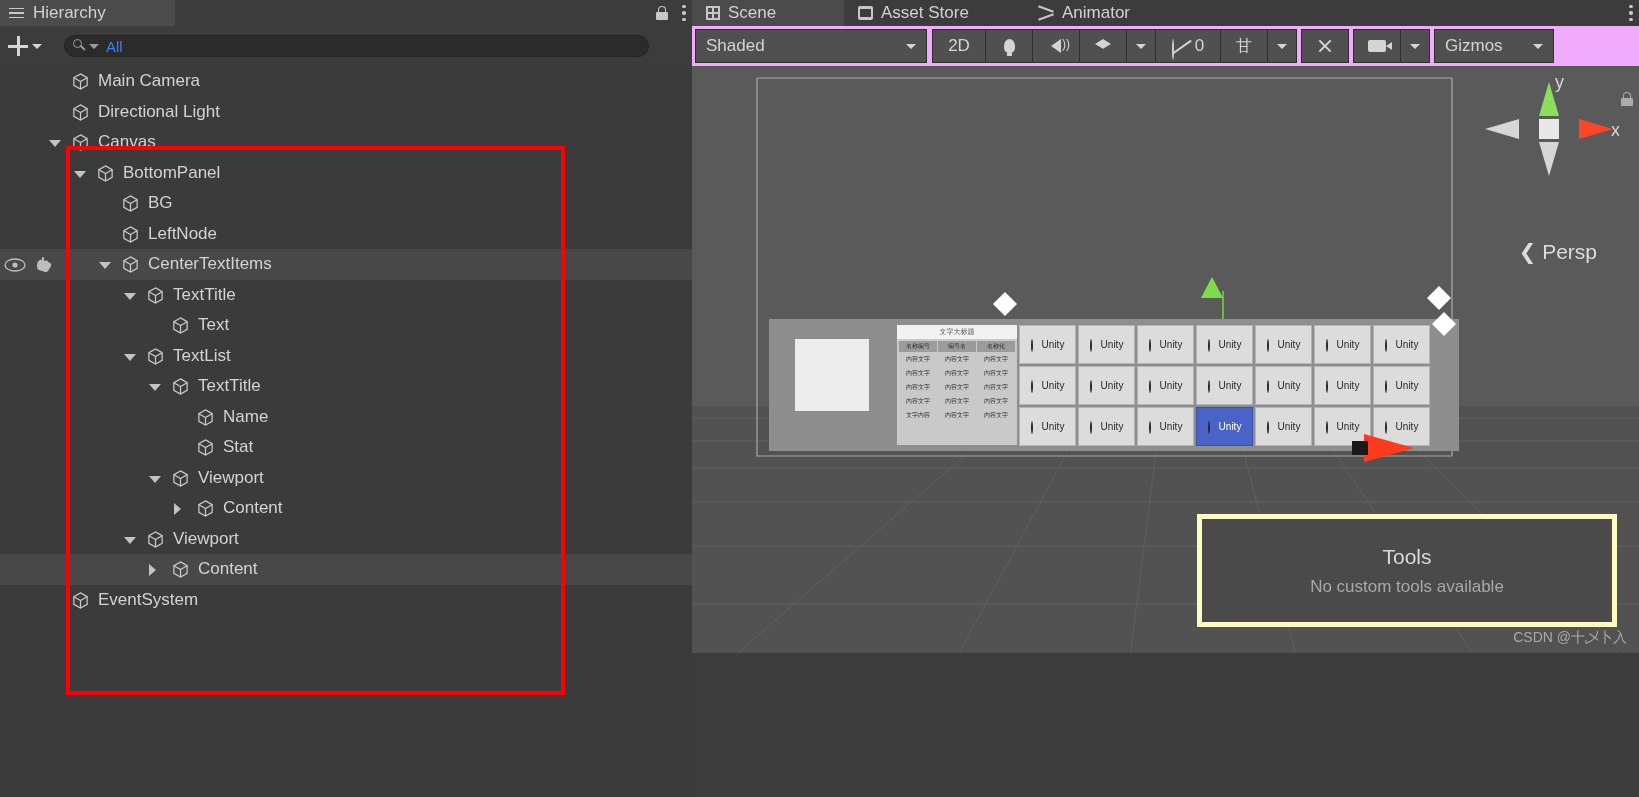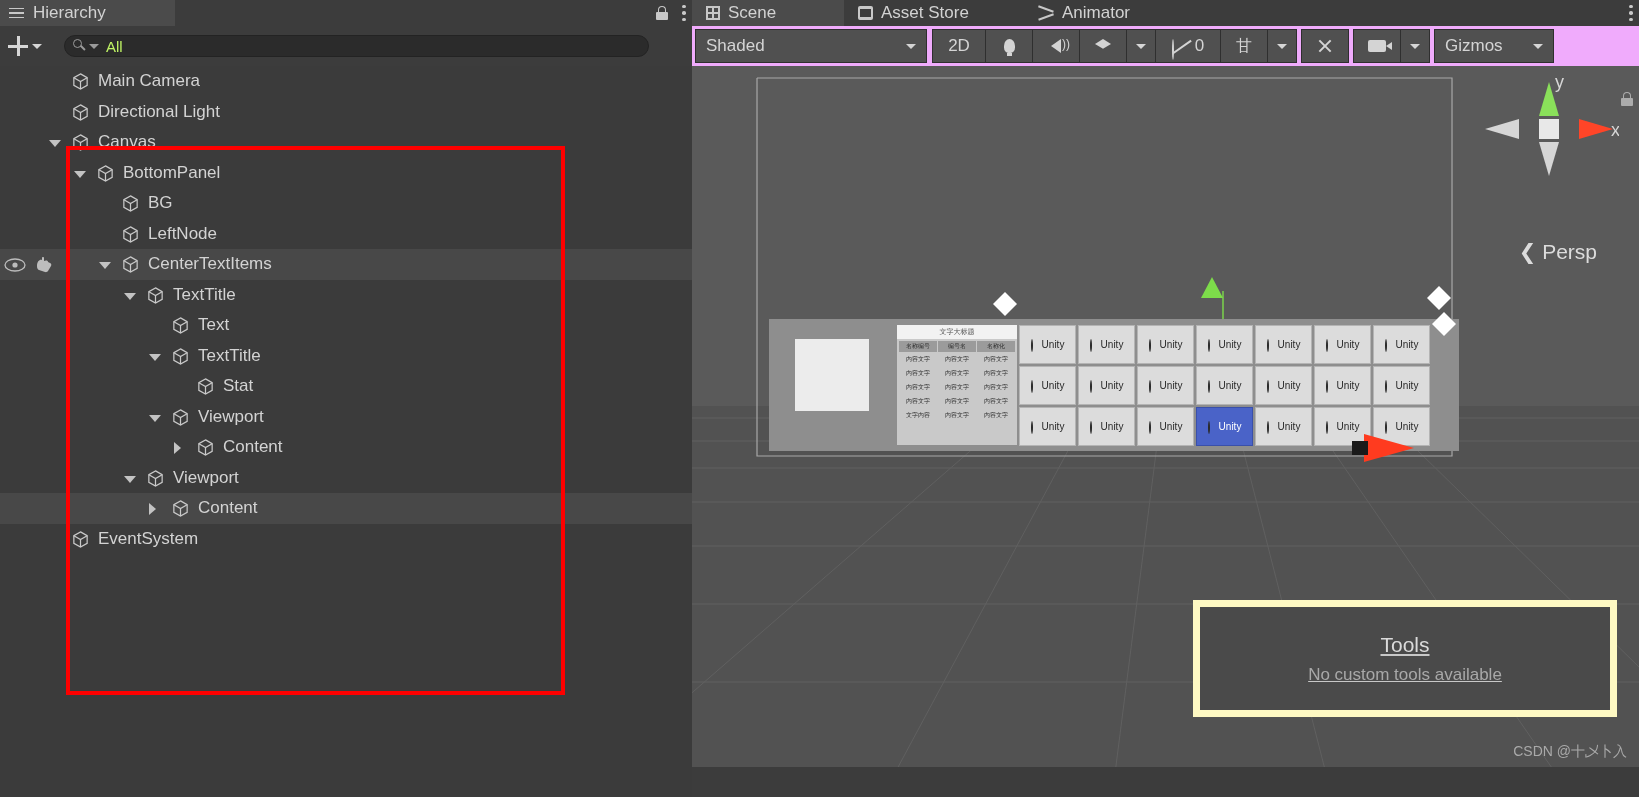--- a/index.html
+++ b/index.html
@@ -173,21 +173,21 @@
   }
   .search-icon .handle {
     position: absolute;
     left: 7px; top: 8px;
     width: 6px; height: 1.5px;
     background: #9a9a9a;
     transform: rotate(45deg);
   }
   .search-val {
     font-size: 15px;
-    color: #bef264;
+    color: #3b82f6;
     margin-left: 7px;
   }
 
   
   .hier-list {
     position: absolute;
     left: 0; top: 66px;
     width: 692px;
     bottom: 0;
     overflow: hidden;
@@ -250,21 +250,21 @@
     border: 4px solid #fe0000;
     box-sizing: border-box;
     pointer-events: none;
   }
 
   
   .scene-panel {
     position: absolute;
     left: 692px; top: 0;
     width: 947px;
-    height: 767px;
+    height: 653px;
     background: #3c3c3c;
   }
   .scene-tabbar {
     position: absolute;
     left: 0; top: 0;
     width: 947px; height: 26px;
     background: #3c3c3c;
   }
   .scene-tab {
     position: absolute;
@@ -529,30 +529,29 @@
   }
   .unity-glyph .o {
     width: 9px; height: 9px;
     border: 1.4px solid #2a2a2a;
     border-radius: 50%;
     box-sizing: border-box;
   }
 
   .tools-overlay {
     position: absolute;
-    right: 22px; bottom: 50px;
+    right: 22px; bottom: 26px;
     width: 410px; height: 103px;
     background: #4a4a4a;
-    border: 7px solid #fef9c3;
+    border: 5px solid #fef9c3;
     display: flex;
     flex-direction: column;
     align-items: center;
     justify-content: center;
     gap: 8px;
-    text-decoration: underline;
   }
   .tools-title { font-size: 21px; color: #dadada; }
   .tools-sub { font-size: 17px; color: #a8a8a8; }
 
   .persp-label {
     position: absolute;
     right: 42px; top: 174px;
     font-size: 21px;
     color: #dcdcdc;
   }
@@ -712,29 +711,50 @@
           <span class="go-icon" style="left: 171px;"><svg viewBox="0 0 20 20" width="19" height="19">
               <g fill="none" stroke="#c9c9c9" stroke-width="1.3">
                 <path d="M10 2 L17 6 L17 14 L10 18 L3 14 L3 6 Z"></path>
                 <path d="M3 6 L10 10 L17 6"></path>
                 <path d="M10 10 L10 18"></path>
               </g>
             </svg></span>
           <span class="row-label" style="left: 198px;">Text</span>
         </div>
         <div class="row">
+          <span class="twisty" style="left: 124px;"></span>
+          <span class="go-icon" style="left: 146px;"><svg viewBox="0 0 20 20" width="19" height="19">
+              <g fill="none" stroke="#c9c9c9" stroke-width="1.3">
+                <path d="M10 2 L17 6 L17 14 L10 18 L3 14 L3 6 Z"></path>
+                <path d="M3 6 L10 10 L17 6"></path>
+                <path d="M10 10 L10 18"></path>
+              </g>
+            </svg></span>
+          <span class="row-label" style="left: 173px;">TextList</span>
+        </div>
+        <div class="row">
           <span class="twisty" style="left: 149px;"></span>
           <span class="go-icon" style="left: 171px;"><svg viewBox="0 0 20 20" width="19" height="19">
               <g fill="none" stroke="#c9c9c9" stroke-width="1.3">
                 <path d="M10 2 L17 6 L17 14 L10 18 L3 14 L3 6 Z"></path>
                 <path d="M3 6 L10 10 L17 6"></path>
                 <path d="M10 10 L10 18"></path>
               </g>
             </svg></span>
           <span class="row-label" style="left: 198px;">TextTitle</span>
+        </div>
+        <div class="row">
+          <span class="go-icon" style="left: 196px;"><svg viewBox="0 0 20 20" width="19" height="19">
+              <g fill="none" stroke="#c9c9c9" stroke-width="1.3">
+                <path d="M10 2 L17 6 L17 14 L10 18 L3 14 L3 6 Z"></path>
+                <path d="M3 6 L10 10 L17 6"></path>
+                <path d="M10 10 L10 18"></path>
+              </g>
+            </svg></span>
+          <span class="row-label" style="left: 223px;">Name</span>
         </div>
         <div class="row">
           <span class="go-icon" style="left: 196px;"><svg viewBox="0 0 20 20" width="19" height="19">
               <g fill="none" stroke="#c9c9c9" stroke-width="1.3">
                 <path d="M10 2 L17 6 L17 14 L10 18 L3 14 L3 6 Z"></path>
                 <path d="M3 6 L10 10 L17 6"></path>
                 <path d="M10 10 L10 18"></path>
               </g>
             </svg></span>
           <span class="row-label" style="left: 223px;">Stat</span>

